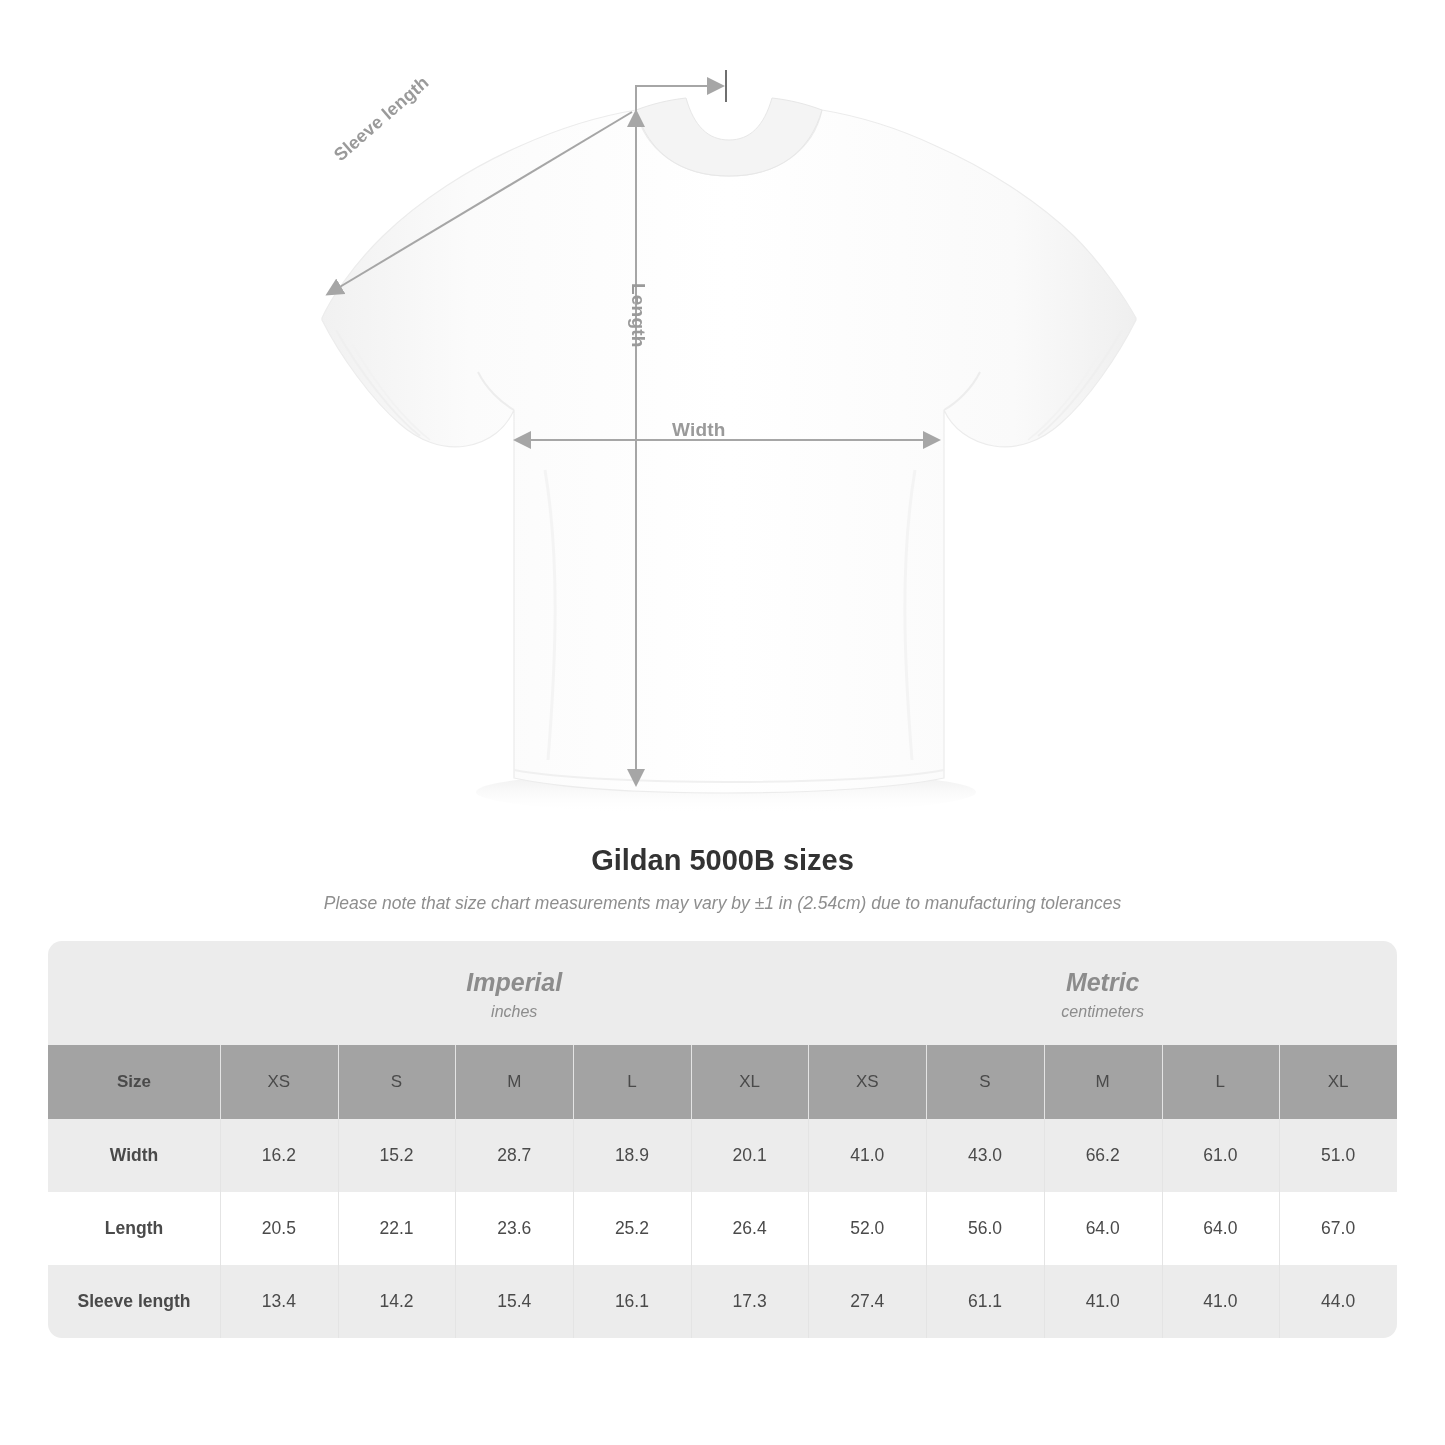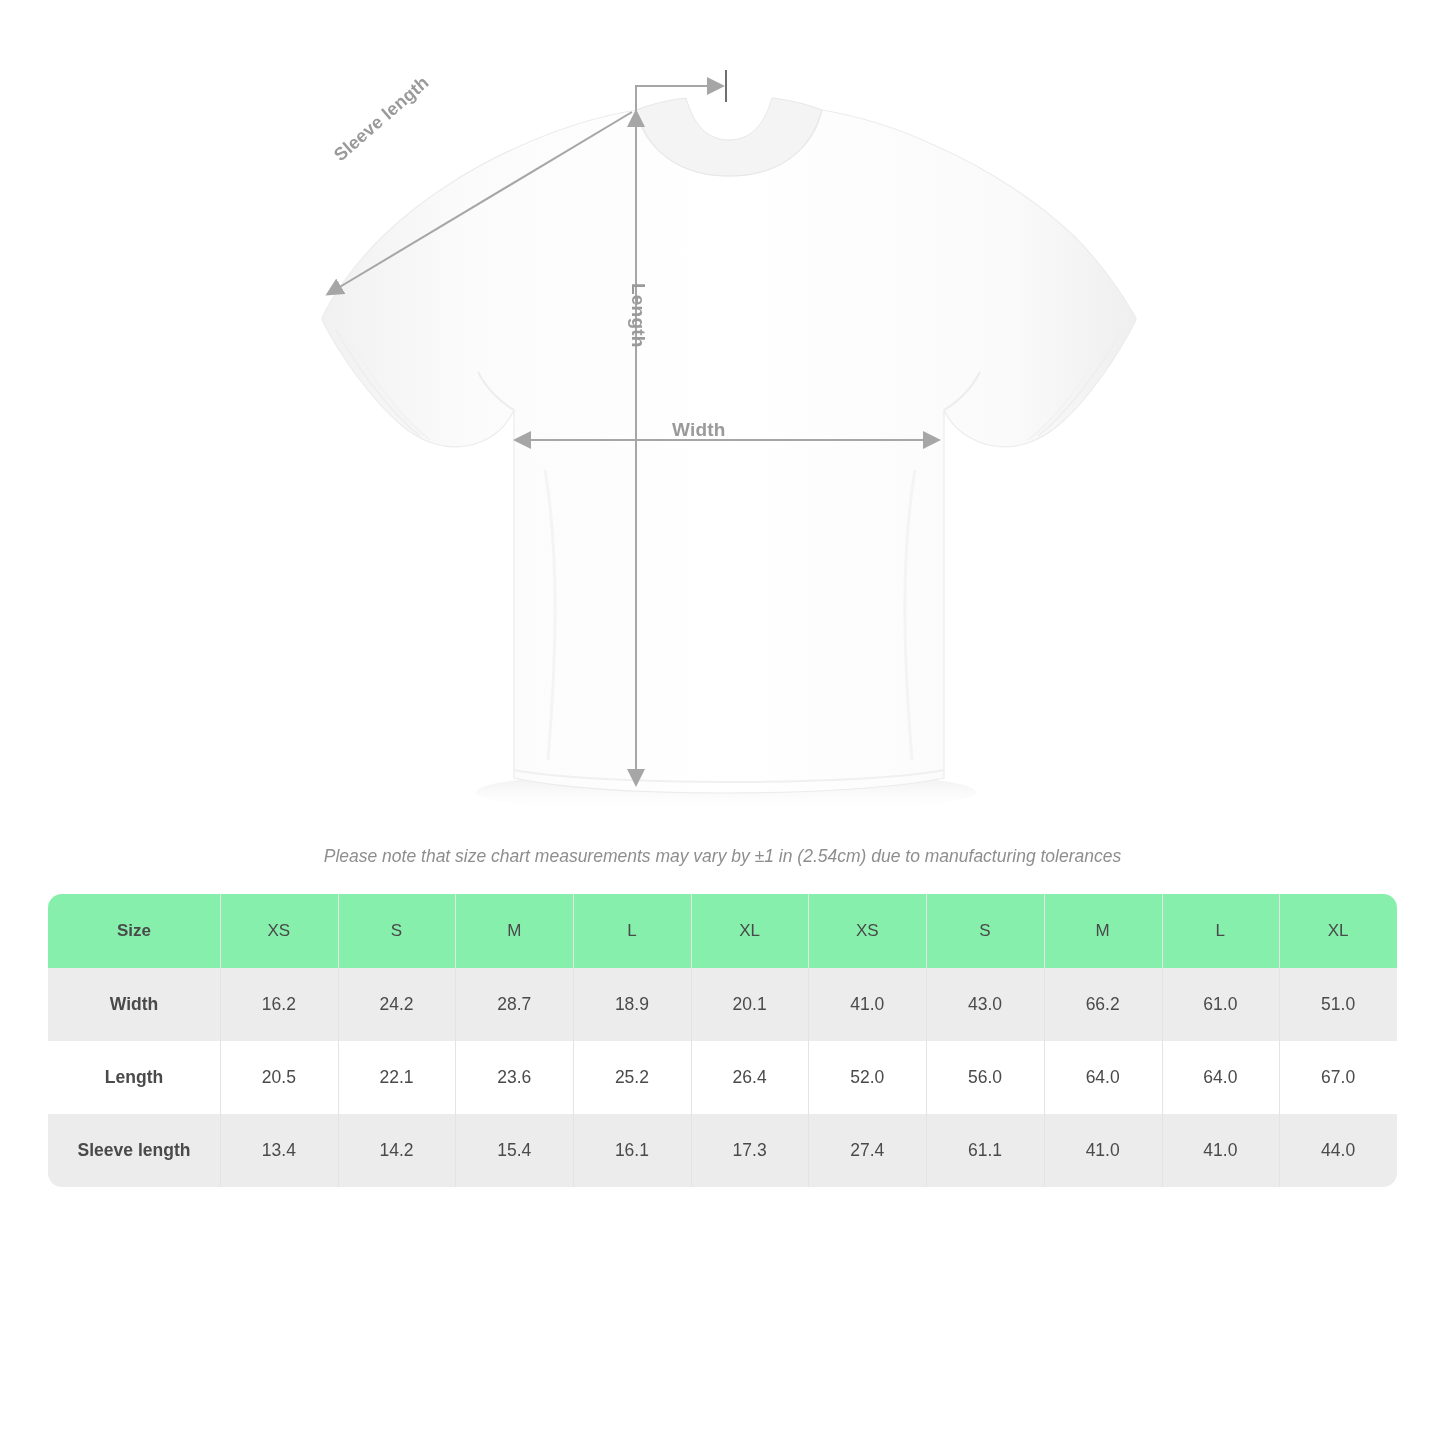--- a/index.html
+++ b/index.html
@@ -107,21 +107,21 @@
     line-height: 1.25;
   }
   .unit-sub {
     font-size: 16px;
     font-style: italic;
     color: #8c8c8c;
     margin-top: 5px;
   }
 
   .head-row td {
-    background: #86efac;
+    background: #a3a3a3;
     padding: 27px 0;
     font-size: 17px;
     color: #4a4a4a;
     margin-top: 44px;
   }
   .head-row td.row-head {
     font-weight: bold;
     color: #4a4a4a;
   }
 
@@ -231,58 +231,70 @@
         <line x1="632" y1="112" x2="328" y2="294" stroke="#a6a6a6" stroke-width="2" marker-end="url(#arrowEnd)"></line>
       </g>
     </svg>
 
     <div class="dim-label label-width">Width</div>
     <div class="dim-label label-length">Length</div>
     <div class="dim-label label-sleeve">Sleeve length</div>
   </div>
 
   <div class="heading-block">
+    <h1 class="title">Gildan 5000B sizes</h1>
     <p class="subtitle">Please note that size chart measurements may vary by ±1 in (2.54cm) due to manufacturing tolerances</p>
   </div>
 
   <div class="table-wrap">
     <table class="size-table">
       <colgroup>
         <col class="col-first">
         <col>
           <col>
           <col>
           <col>
           <col>
         <col>
           <col>
           <col>
           <col>
           <col>
       </colgroup>
       <tbody>
+        <tr class="unit-row">
+          <td></td>
+          <td colspan="5">
+            <div class="unit-system">Imperial</div>
+            <div class="unit-sub">inches</div>
+          </td>
+          <td colspan="5">
+            <div class="unit-system">Metric</div>
+            <div class="unit-sub">centimeters</div>
+          </td>
+        </tr>
 
         <tr class="head-row">
           <td class="row-head">Size</td>
           <td class="vline-cell">XS</td>
           <td class="vline-cell">S</td>
           <td class="vline-cell">M</td>
           <td class="vline-cell">L</td>
           <td class="vline-cell">XL</td>
           <td class="vline-cell">XS</td>
           <td class="vline-cell">S</td>
           <td class="vline-cell">M</td>
           <td class="vline-cell">L</td>
           <td class="vline-cell">XL</td>
         </tr>
 
         <tr class="data-row alt">
           <td class="row-head">Width</td>
           <td class="vline-cell">16.2</td>
-          <td class="vline-cell">24.2</td>
+          <td class="vline-cell">15.2</td>
           <td class="vline-cell">28.7</td>
           <td class="vline-cell">18.9</td>
           <td class="vline-cell">20.1</td>
           <td class="vline-cell">41.0</td>
           <td class="vline-cell">43.0</td>
           <td class="vline-cell">66.2</td>
           <td class="vline-cell">61.0</td>
           <td class="vline-cell">51.0</td>
         </tr>
 

